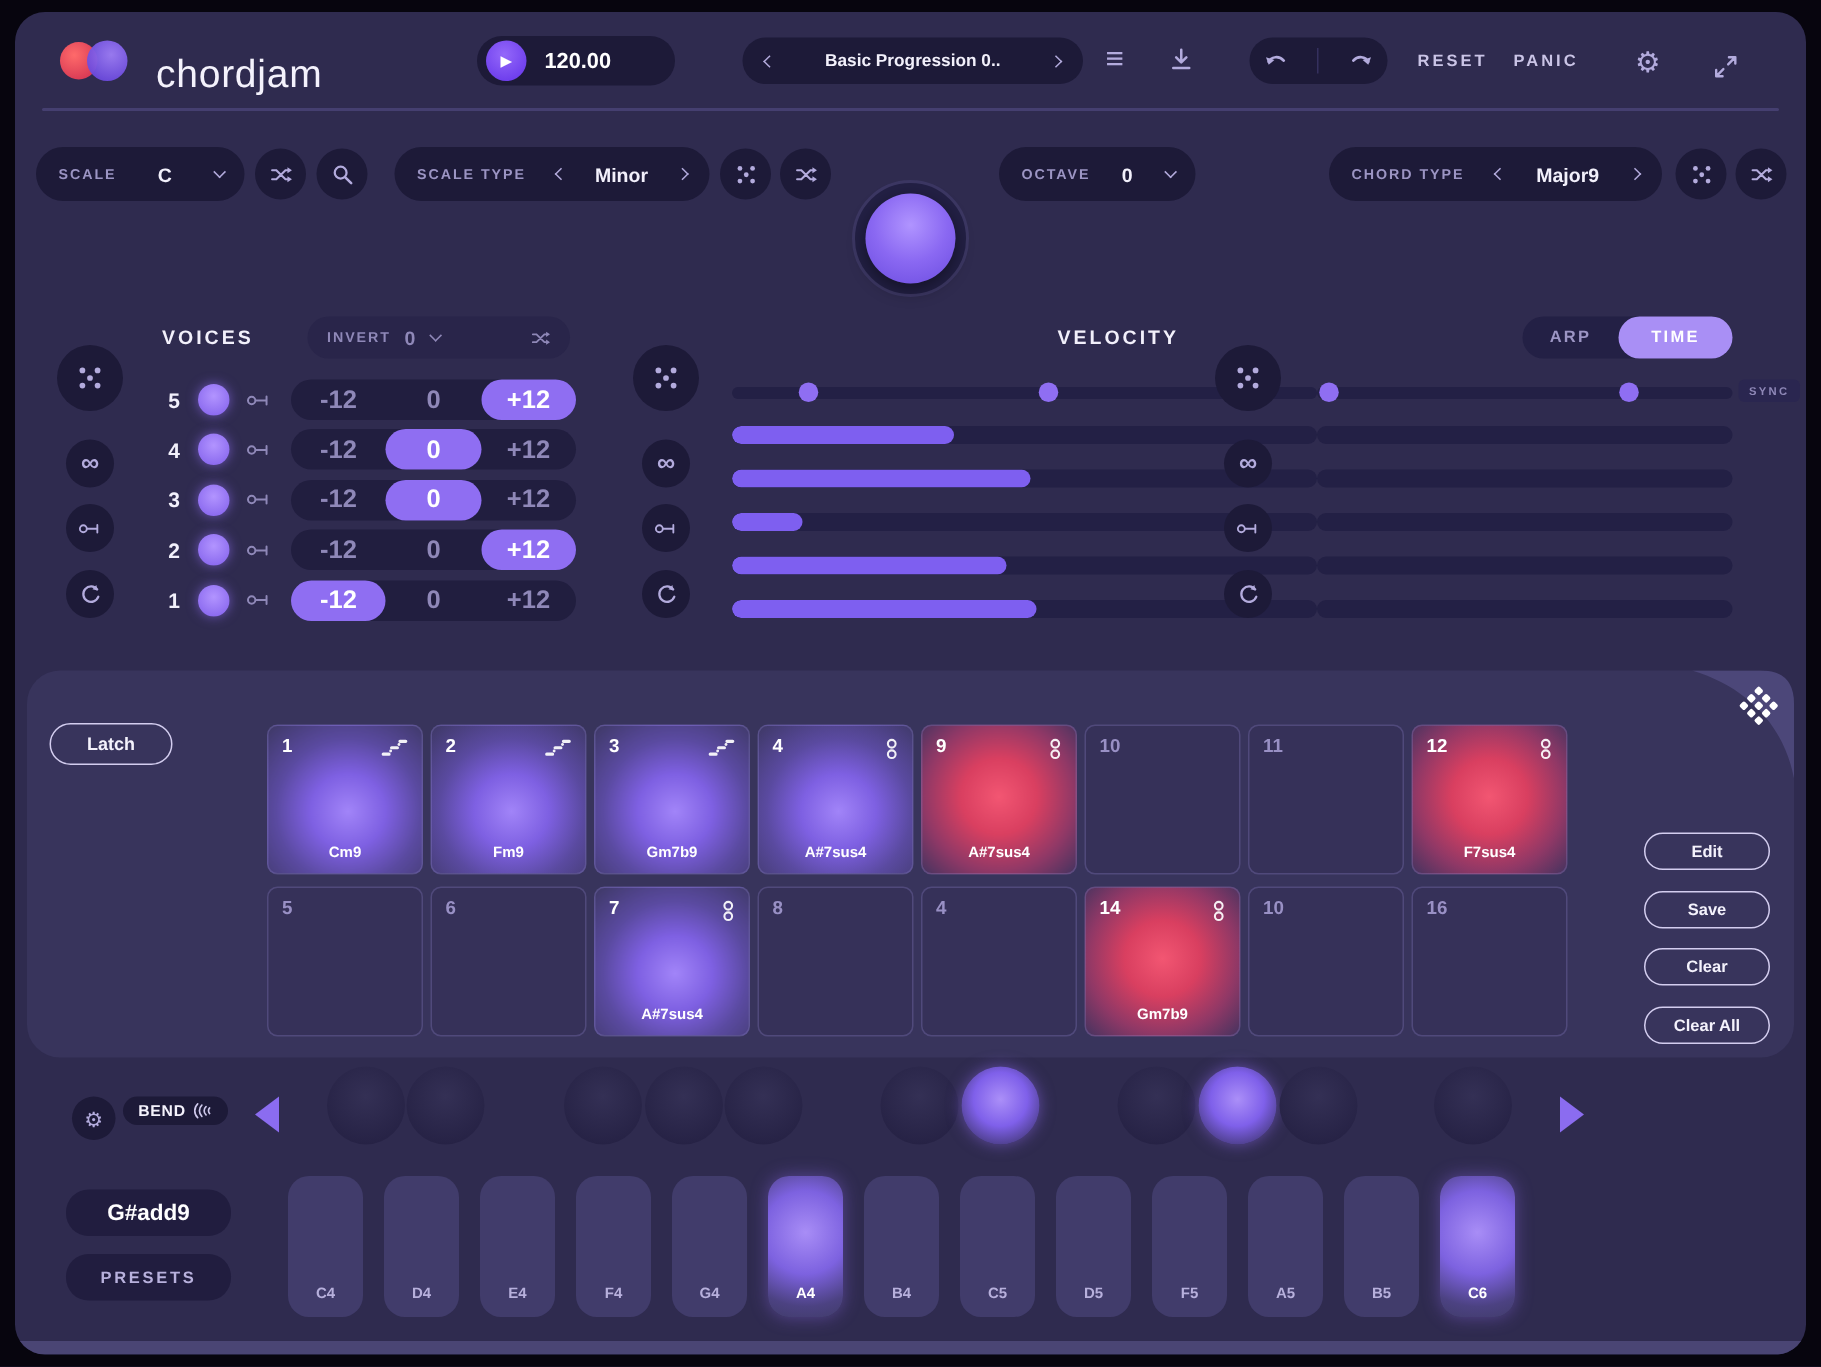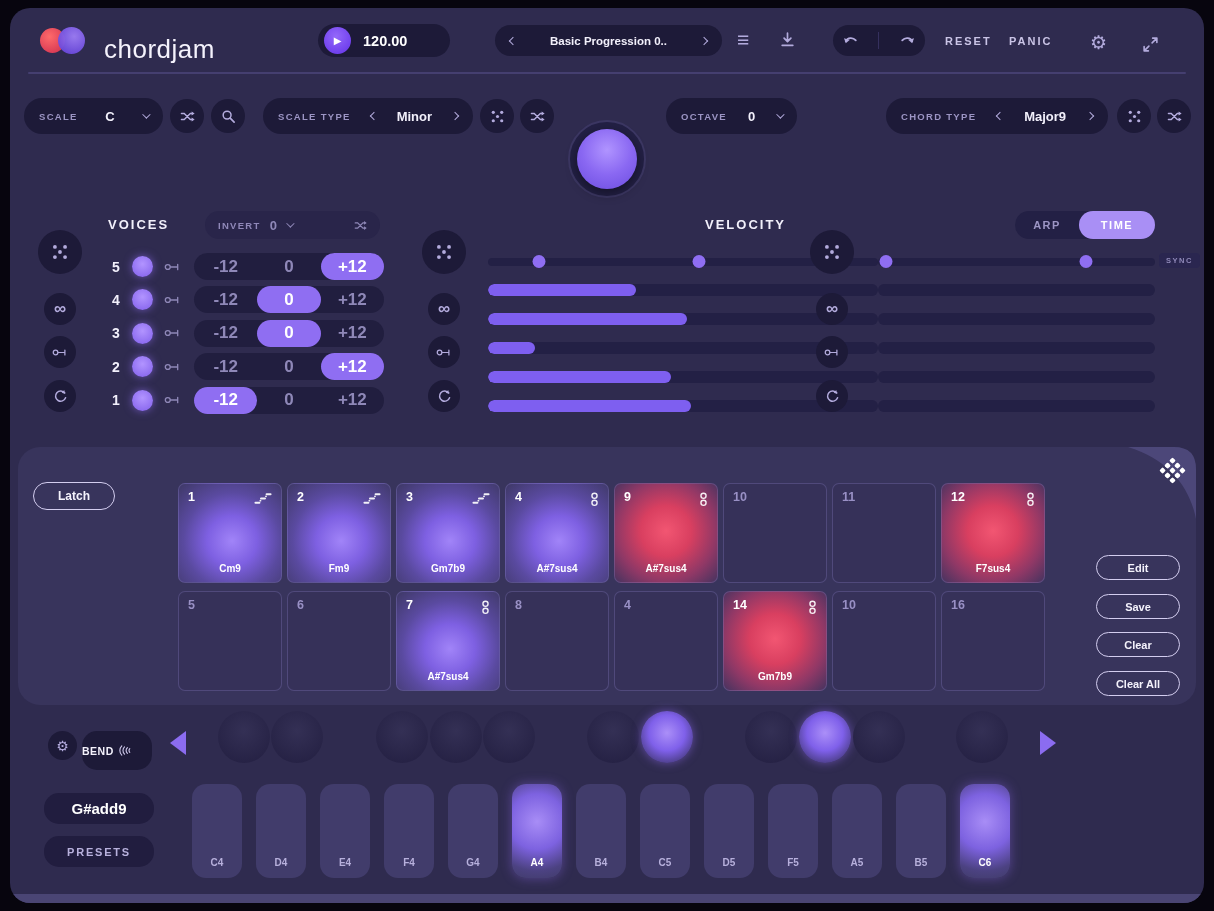--- a/index.html
+++ b/index.html
@@ -72,21 +72,21 @@
   .pnum{position:absolute;left:9px;top:6px;font-size:12.5px;font-weight:bold;color:#9990c5}
   .pad.purple .pnum,.pad.red .pnum{color:#fff}
   .picon{position:absolute;right:8px;top:7px;color:#fff;opacity:.92}
   .picon svg{display:none}
   .picon.strum .ic-strum{display:block;width:20px;height:15px}
   .picon.notes .ic-notes{display:block;width:11px;height:17px}
   .pchord{position:absolute;left:0;right:0;bottom:8px;text-align:center;font-size:10px;font-weight:bold;color:#fff}
   .action-btn{position:absolute;left:1078px;width:84px;height:25px;border:1.5px solid #d3cdef;border-radius:13px;display:flex;align-items:center;justify-content:center;font-size:11px;font-weight:600;color:#f4f2fc;cursor:pointer}
   
   .kb-gear{position:absolute;left:38px;top:723px;width:29px;height:29px;border-radius:50%;background:#1d1a38;display:flex;align-items:center;justify-content:center;color:#b3abdd;cursor:pointer;font-size:14px}
-  .bend-pill{position:absolute;left:72px;top:723px;width:70px;height:39px;background:#1d1a38;border-radius:15px;display:flex;align-items:center;justify-content:flex-start;gap:5px;cursor:pointer}
+  .bend-pill{position:absolute;left:72px;top:723px;width:70px;height:19px;background:#1d1a38;border-radius:15px;display:flex;align-items:center;justify-content:center;gap:5px;cursor:pointer}
   .bend-pill .t{font-size:10.5px;font-weight:bold;color:#f4f2fc;letter-spacing:.5px}
   .bend-pill svg{width:13px;height:13px;color:#cfc9ec}
   .chord-display{position:absolute;left:34px;top:785px;width:110px;height:31px;background:#211d3f;border-radius:15px;display:flex;align-items:center;justify-content:center;font-size:15px;font-weight:bold;color:#fff}
   .presets-btn{position:absolute;left:34px;top:828px;width:110px;height:31px;background:#211d3f;border-radius:15px;display:flex;align-items:center;justify-content:center;font-size:11px;font-weight:bold;letter-spacing:1.8px;color:#b8b1dd;cursor:pointer}
   .arr{position:absolute;width:0;height:0;cursor:pointer}
   .arr-l{left:160px;top:723px;border-top:12px solid transparent;border-bottom:12px solid transparent;border-right:16px solid #8b6cf0}
   .arr-r{left:1030px;top:723px;border-top:12px solid transparent;border-bottom:12px solid transparent;border-left:16px solid #8b6cf0}
   .knobrow{position:absolute;left:0;top:703px;width:100%;height:52px}
   .bknob{position:absolute;width:52px;height:52px;border-radius:50%;background:radial-gradient(circle at 50% 38%,#343055,#262245 78%);cursor:pointer}
   .bknob.on{background:radial-gradient(circle at 50% 42%,#ab8ff8 0%,#7f60ea 45%,#4a3d85 80%,#322b58 100%);box-shadow:0 0 10px rgba(150,110,250,.5)}

